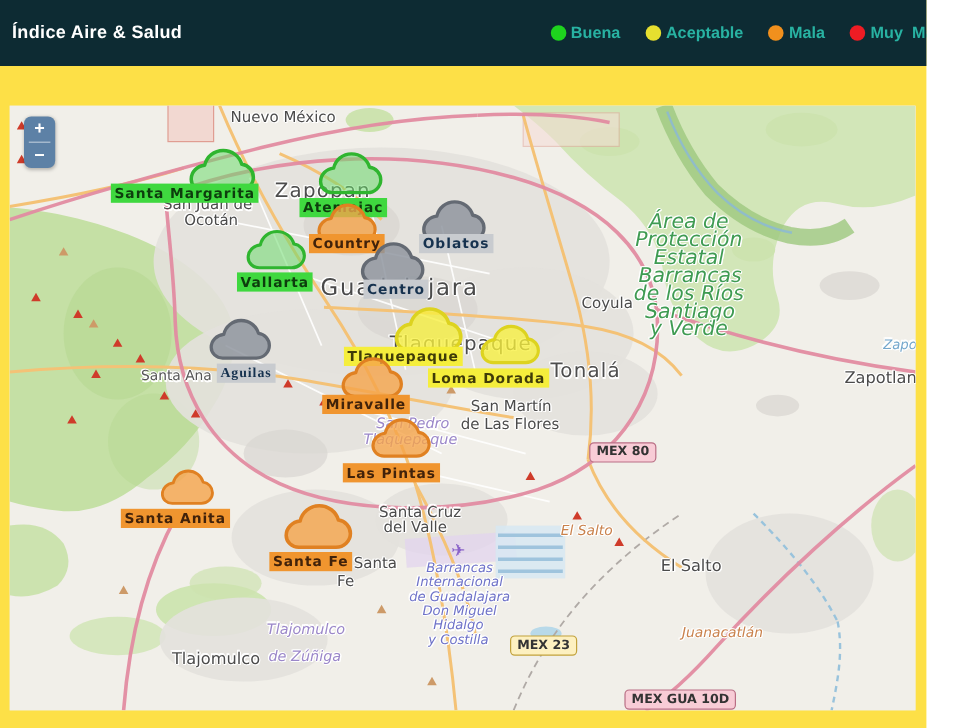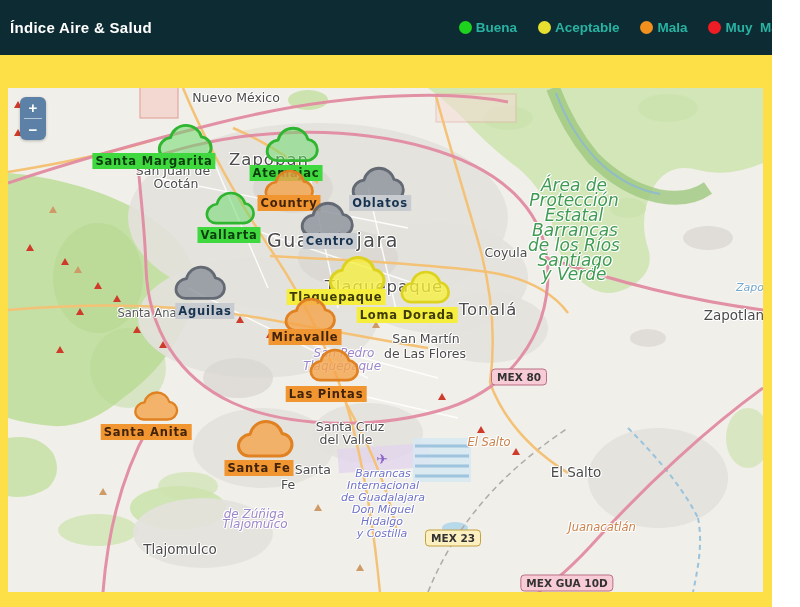--- a/index.html
+++ b/index.html
@@ -229,21 +229,21 @@
   <span class="place pl-town" style="left: 280px; top: 396px;">Fe</span>
 
   <span class="place pl-town-md" style="left: 568px; top: 384px;">El Salto</span>
 
   <span class="place pl-stream" style="left: 481px; top: 354px;">El Salto</span>
 
   <span class="place pl-town-md" style="left: 172px; top: 461px;">Tlajomulco</span>
 
   <span class="place pl-muni" style="left: 247px; top: 436px;">Tlajomulco</span>
 
-  <span class="place pl-muni" style="left: 246px; top: 426px;">de Zúñiga</span>
+  <span class="place pl-muni" style="left: 246px; top: 459px;">de Zúñiga</span>
 
   <span class="place pl-muni" style="left: 336px; top: 265px;">San Pedro</span>
 
   <span class="place pl-muni" style="left: 334px; top: 278px;">Tlaquepaque</span>
 
   <span class="place pl-nature" style="left: 566px; top: 97px;">Área de</span>
 
   <span class="place pl-nature" style="left: 566px; top: 112px;">Protección</span>
 
   <span class="place pl-nature" style="left: 566px; top: 127px;">Estatal</span>
@@ -342,21 +342,21 @@
     <svg class="cloud" viewBox="0 0 64 44" style="width: 56px; height: 38.5px; left: 389px; top: 179.75px;">
       <path d="M16,39 L47,39 C53.6,39 59,33.9 59,27.6 C59,21.8 54.6,17 49,16.4 C47.1,9.4 40.6,4.5 33,4.5 C25.2,4.5 18.7,9.9 17.1,17.2 C10.6,17.8 5.5,23 5.5,29.2 C5.5,34.6 10.2,39 16,39 Z" style="stroke: rgb(221, 211, 31); fill: rgba(247, 240, 62, 0.78);"></path>
     </svg>
     <div class="st-label" style="left: 399px; top: 227px; background: rgb(245, 238, 60); color: rgb(63, 59, 8);">Loma Dorada</div>
   </div>
 
   <div class="station">
     <svg class="cloud" viewBox="0 0 64 44" style="width: 58px; height: 39.875px; left: 163px; top: 175.062px;">
       <path d="M16,39 L47,39 C53.6,39 59,33.9 59,27.6 C59,21.8 54.6,17 49,16.4 C47.1,9.4 40.6,4.5 33,4.5 C25.2,4.5 18.7,9.9 17.1,17.2 C10.6,17.8 5.5,23 5.5,29.2 C5.5,34.6 10.2,39 16,39 Z" style="stroke: rgb(100, 106, 115); fill: rgba(140, 147, 156, 0.82);"></path>
     </svg>
-    <div class="st-label" style="left: 197px; top: 223px; background: rgb(200, 203, 207); color: rgb(22, 50, 79);">Aguilas</div>
+    <div class="st-label" style="left: 197px; top: 223px; background: rgb(200, 203, 207); color: rgb(22, 50, 79); font-family: Liberation Serif, serif;">Aguilas</div>
   </div>
 
   <div class="station">
     <svg class="cloud" viewBox="0 0 64 44" style="width: 58px; height: 39.875px; left: 273px; top: 207.062px;">
       <path d="M16,39 L47,39 C53.6,39 59,33.9 59,27.6 C59,21.8 54.6,17 49,16.4 C47.1,9.4 40.6,4.5 33,4.5 C25.2,4.5 18.7,9.9 17.1,17.2 C10.6,17.8 5.5,23 5.5,29.2 C5.5,34.6 10.2,39 16,39 Z" style="stroke: rgb(224, 129, 34); fill: rgba(245, 164, 74, 0.8);"></path>
     </svg>
     <div class="st-label" style="left: 297px; top: 249px; background: rgb(240, 149, 47); color: rgb(65, 34, 10);">Miravalle</div>
   </div>
 
   <div class="station">

